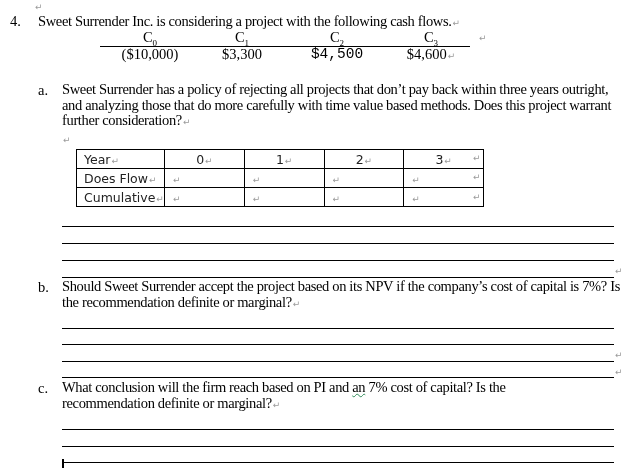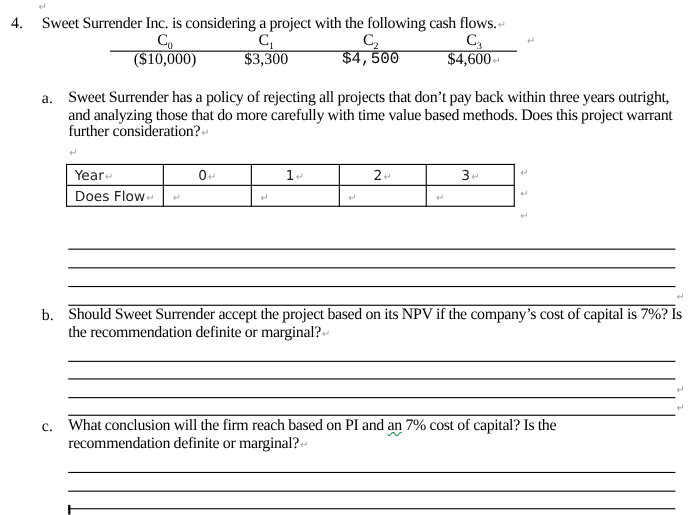--- a/index.html
+++ b/index.html
@@ -8,21 +8,21 @@
       font-family: "Liberation Serif", serif; color: #000; font-size: 14.5px;
     }
     .abs { position: absolute; white-space: nowrap; }
     .pm { color: #9a9a9a; font-family: "DejaVu Sans", sans-serif; font-size: 9px; margin-left: 1px; }
     .hr { position: absolute; height: 0; border-top: 1.3px solid #000; }
     .cf { position: absolute; text-align: center; font-size: 14.5px; }
     .cf sub { font-size: 9px; }
     .para { position: absolute; left: 62px; line-height: 15.5px; width: 560px; white-space: normal; letter-spacing: -0.35px; }
     .marker { position: absolute; left: 38px; letter-spacing: 0; }
     table.pb {
-      position: absolute; left: 60px; top: 149px; width: 408px; border-collapse: collapse;
+      position: absolute; left: 76px; top: 149px; width: 408px; border-collapse: collapse;
       font-family: "DejaVu Sans", sans-serif; font-size: 12.5px; color: #222;
     }
     table.pb td { border: 1px solid #000; height: 18px; padding: 0 0 0 7px; }
     table.pb td.c { text-align: center; padding: 0; }
     .cursor { position: absolute; left: 62px; top: 459px; width: 2px; height: 9px; background: #000; }
     .squig { text-decoration: underline wavy #2e8b57; text-decoration-thickness: 1px; }
   </style>
 </head>
 <body>
 
@@ -61,20 +61,27 @@
     <td class="c"><span>2</span><span class="pm">↵</span></td>
     <td class="c"><span>3</span><span class="pm">↵</span></td>
   </tr>
   <tr>
     <td><span>Does Flow</span><span class="pm">↵</span></td>
     <td><span class="pm">↵</span></td>
     <td><span class="pm">↵</span></td>
     <td><span class="pm">↵</span></td>
     <td><span class="pm">↵</span></td>
   </tr>
+  <tr>
+    <td><span>Cumulative</span><span class="pm">↵</span></td>
+    <td><span class="pm">↵</span></td>
+    <td><span class="pm">↵</span></td>
+    <td><span class="pm">↵</span></td>
+    <td><span class="pm">↵</span></td>
+  </tr>
 </tbody>
   </table>
 <span class="abs pm" style="left:472px; top:153px;">↵</span>
 <span class="abs pm" style="left:472px; top:172px;">↵</span>
 <span class="abs pm" style="left:472px; top:192px;">↵</span>
 
 <div class="hr" style="left:62px; top:226px; width:552px;"></div>
 <div class="hr" style="left:62px; top:243px; width:552px;"></div>
 <div class="hr" style="left:62px; top:260px; width:552px;"></div>
 <span class="abs pm" style="left:614px; top:266px;">↵</span>

